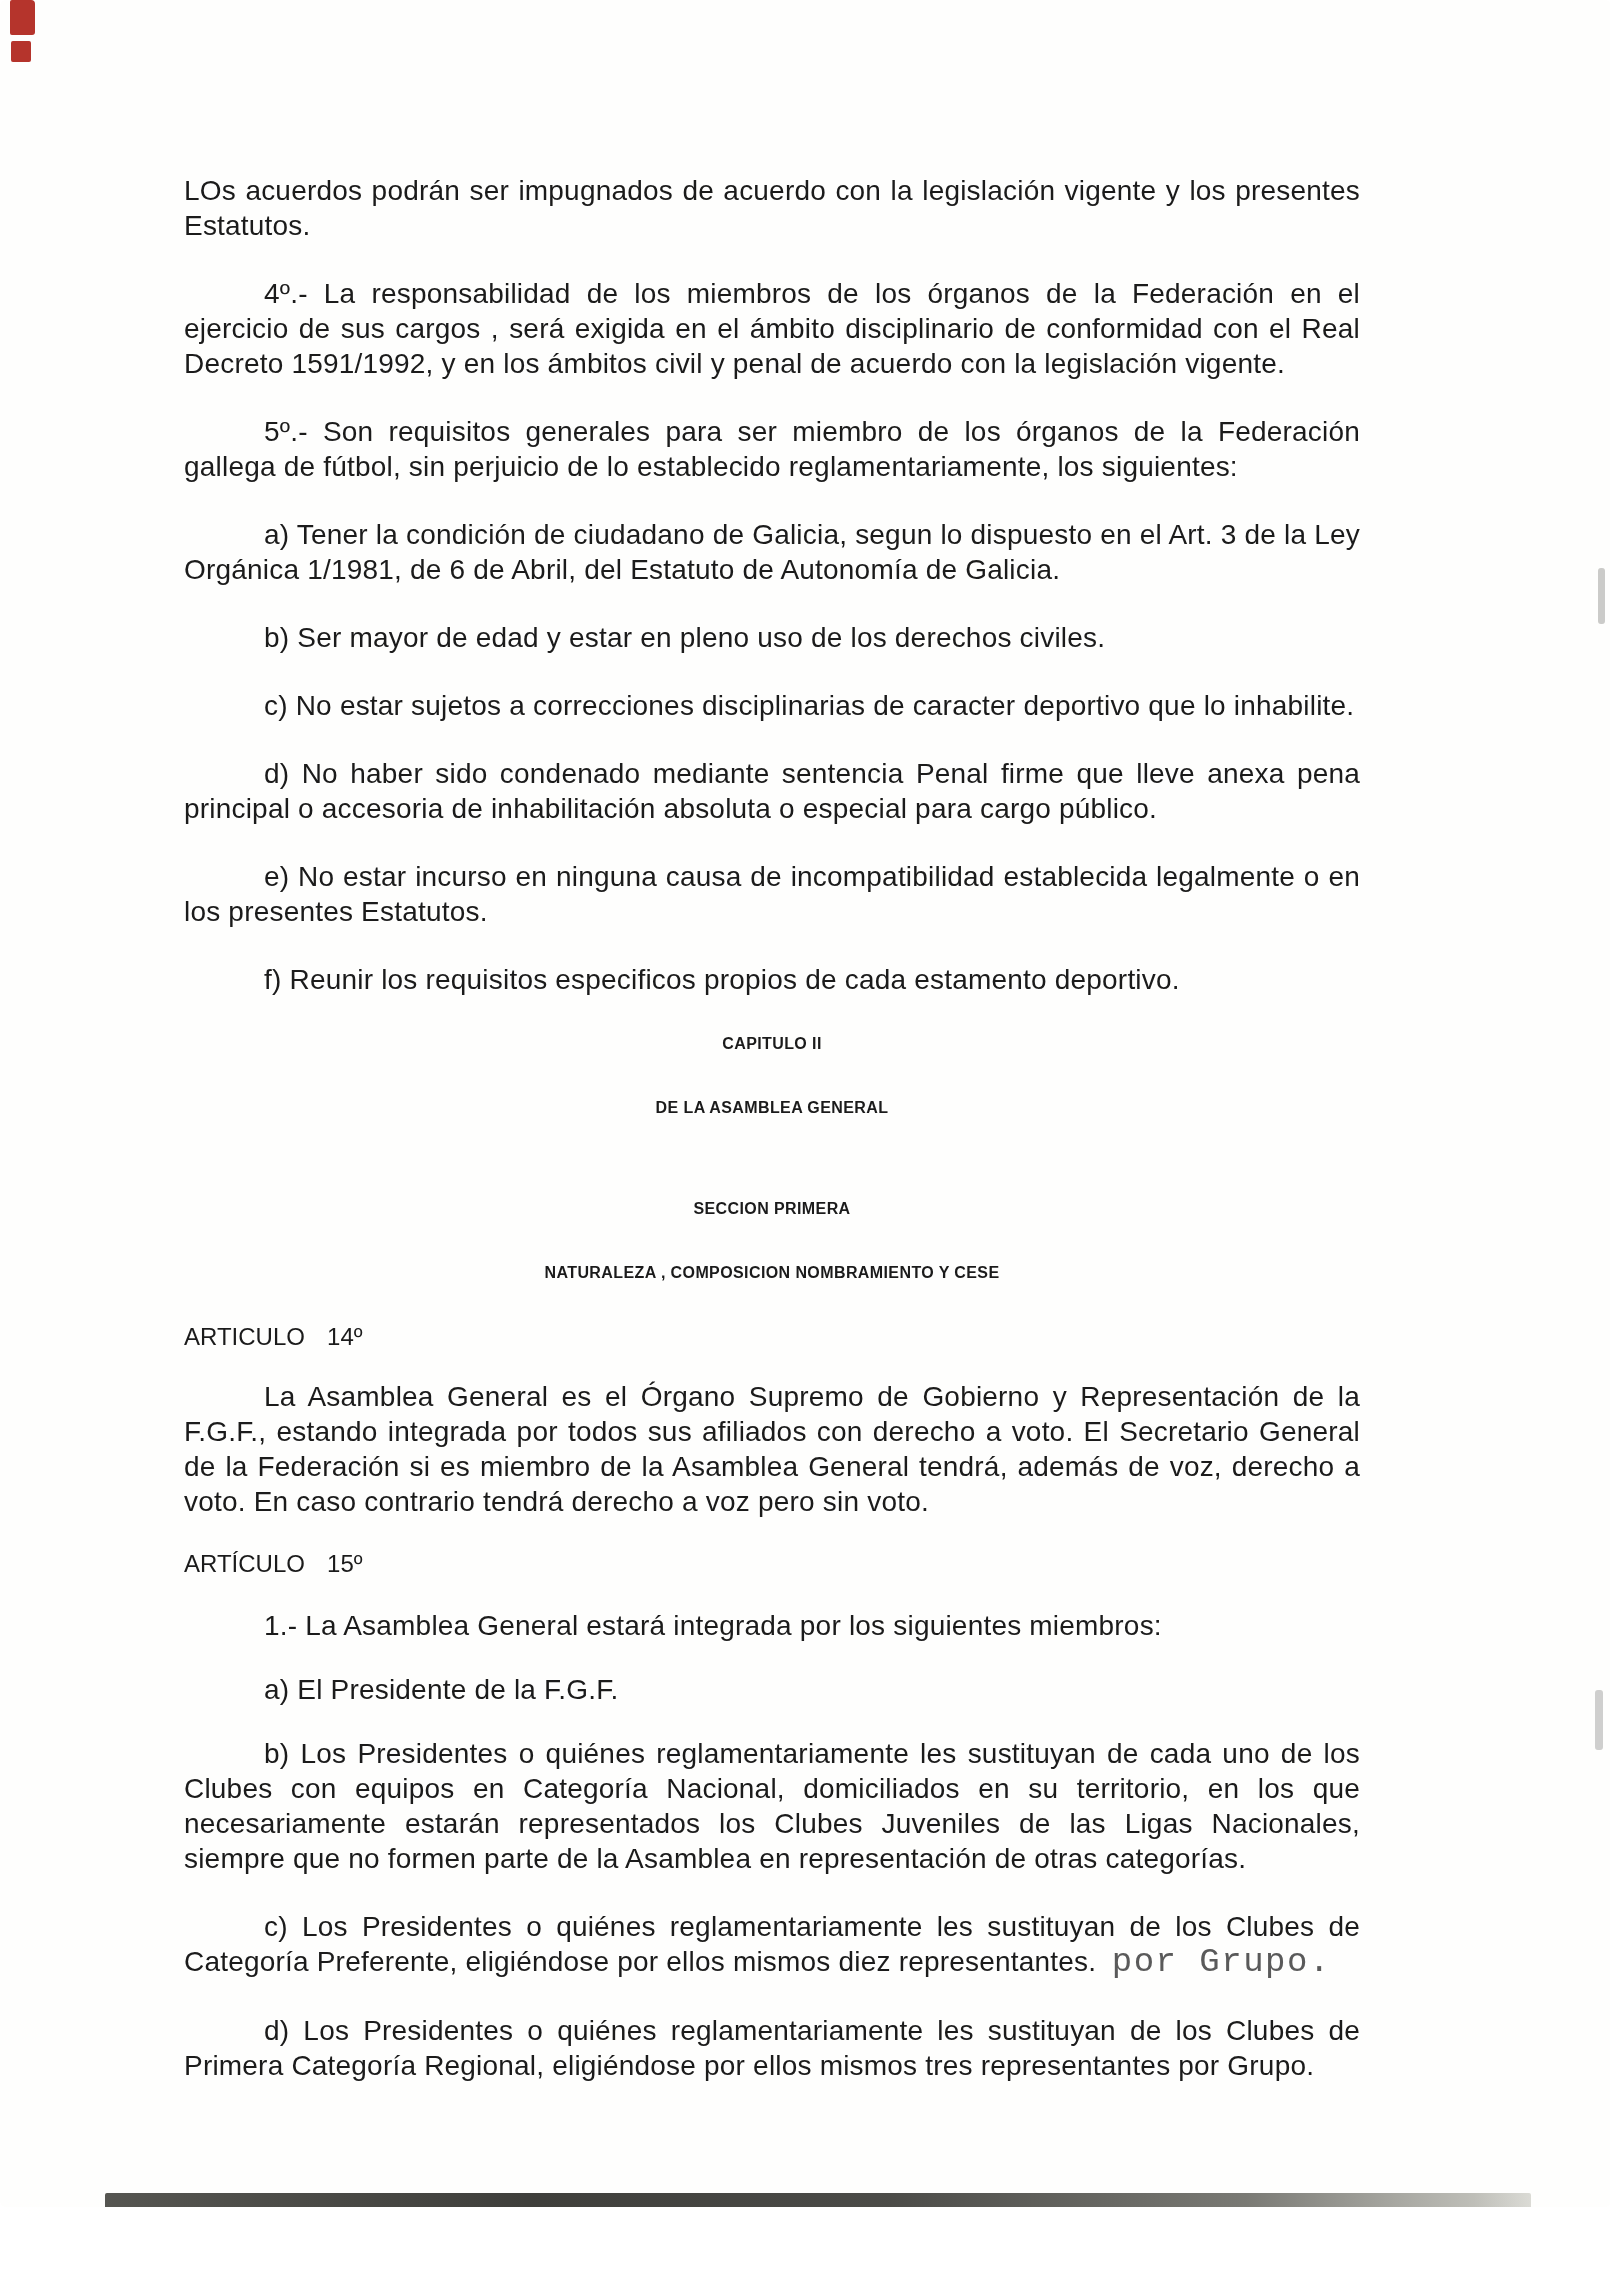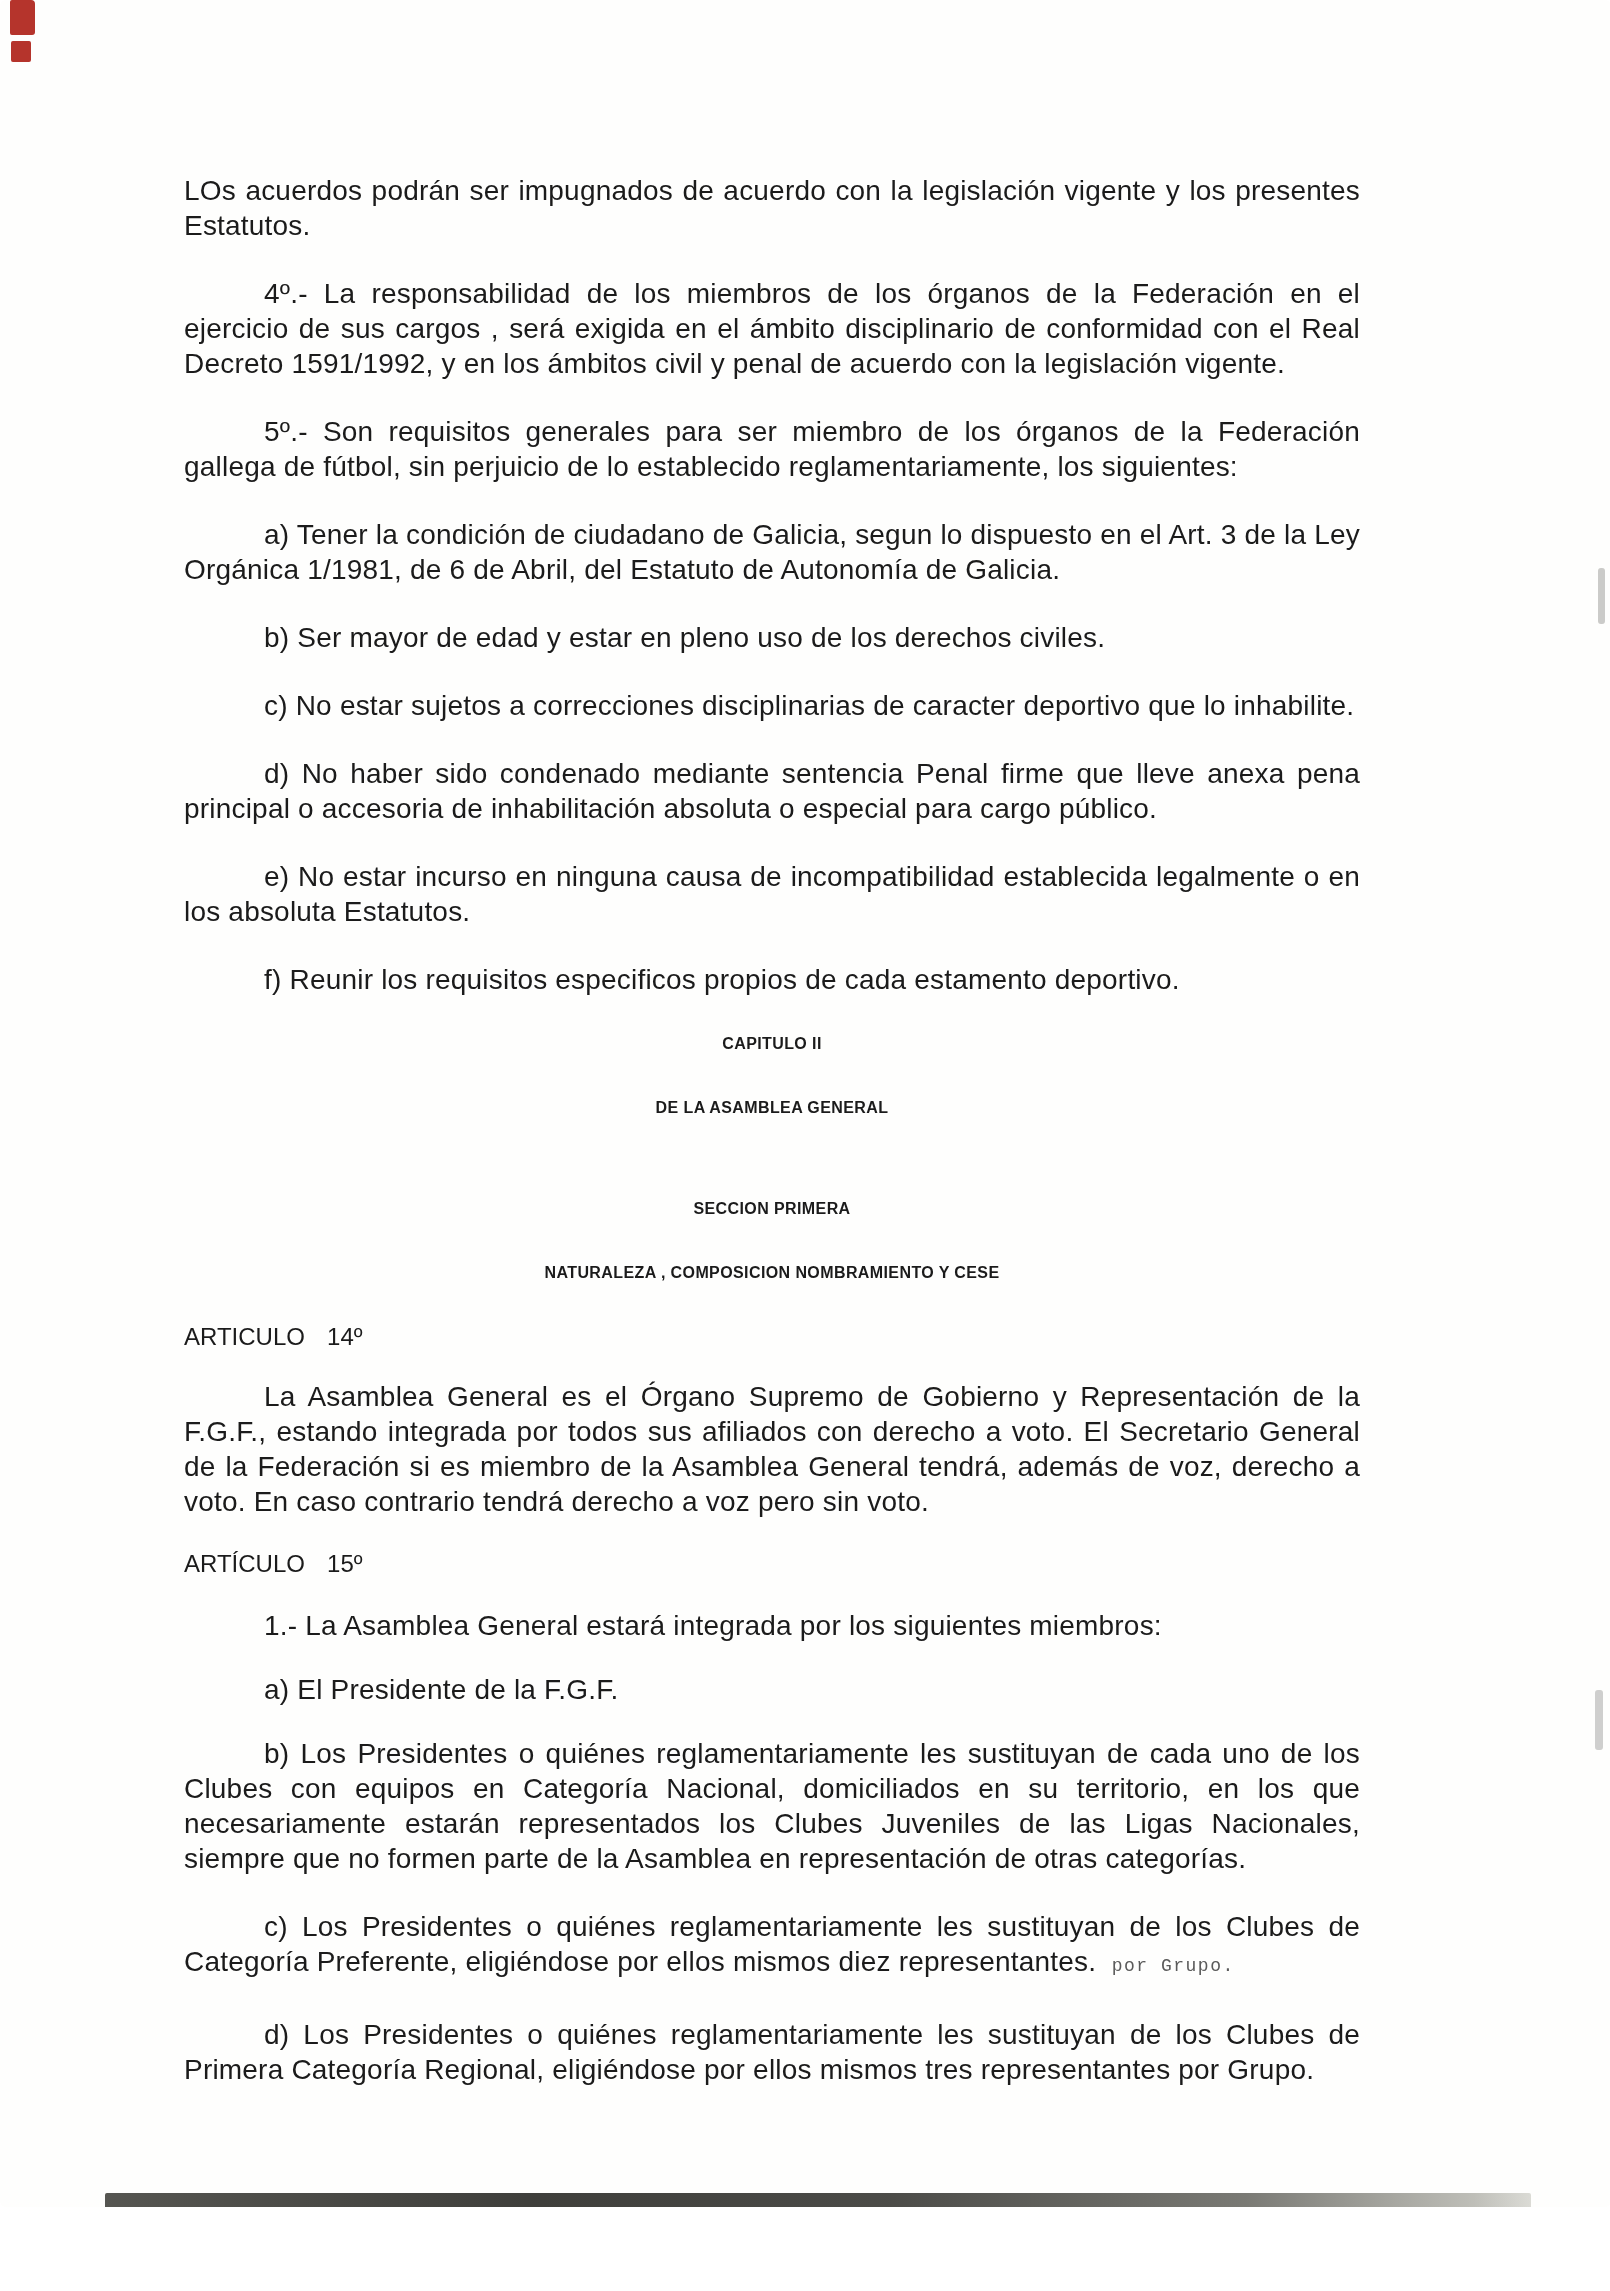--- a/index.html
+++ b/index.html
@@ -38,21 +38,21 @@
     margin:0;
   }
   .mb-30{margin-bottom:29px;}
   .mb-28{margin-bottom:27px;margin-top:23px;}
   .mb-26{margin-bottom:25px;}
   .mb-68{margin-bottom:66px;}
   .mt-28{margin-top:27px;}
   .typed{
     font-family:"Liberation Mono","DejaVu Sans Mono",monospace;
     color:#5a5a5a;
-    font-size:18px;
+    font-size:34px;
     letter-spacing:1.5px;
     margin-left:15.5px;
     white-space:nowrap;
   }
   
   .corner-mark{position:absolute;left:9.7px;top:0;width:31px;height:64px;}
   .corner-mark .seg1{position:absolute;left:0;top:0;width:25px;height:35px;background:#b5342c;border-radius:1.9px 3.9px 2.9px 1.9px;}
   .corner-mark .seg2{position:absolute;left:1px;top:41px;width:20.4px;height:21.3px;background:#b5342c;border-radius:1.9px;}
   .bottom-band{
     position:absolute;left:105px;right:80px;bottom:0;height:13.6px;
@@ -82,21 +82,21 @@
     <p class="para indent">5º.- Son requisitos generales para ser miembro de los órganos de la Federación gallega de fútbol, sin perjuicio de lo establecido reglamentariamente, los siguientes:</p>
 
     <p class="para indent">a) Tener la condición de ciudadano de Galicia, segun lo dispuesto en el Art. 3 de la Ley Orgánica 1/1981, de 6 de Abril, del Estatuto de Autonomía de Galicia.</p>
 
     <p class="para indent">b) Ser mayor de edad y estar en pleno uso de los derechos civiles.</p>
 
     <p class="para indent">c) No estar sujetos a correcciones disciplinarias de caracter deportivo que lo inhabilite.</p>
 
     <p class="para indent">d) No haber sido condenado mediante sentencia Penal firme que lleve anexa pena principal o accesoria de inhabilitación absoluta o especial para cargo público.</p>
 
-    <p class="para indent">e) No estar incurso en ninguna causa de incompatibilidad establecida legalmente o en los absoluta Estatutos.</p>
+    <p class="para indent">e) No estar incurso en ninguna causa de incompatibilidad establecida legalmente o en los presentes Estatutos.</p>
 
     <p class="para indent mb-30">f) Reunir los requisitos especificos propios de cada estamento deportivo.</p>
 
     <h2 class="h-center mt-28 mb-30">CAPITULO II</h2>
 
     <h2 class="h-center mb-68">DE LA ASAMBLEA GENERAL</h2>
 
     <h3 class="h-center mb-30">SECCION PRIMERA</h3>
 
     <h3 class="h-center mb-30">NATURALEZA , COMPOSICION NOMBRAMIENTO Y CESE</h3>

